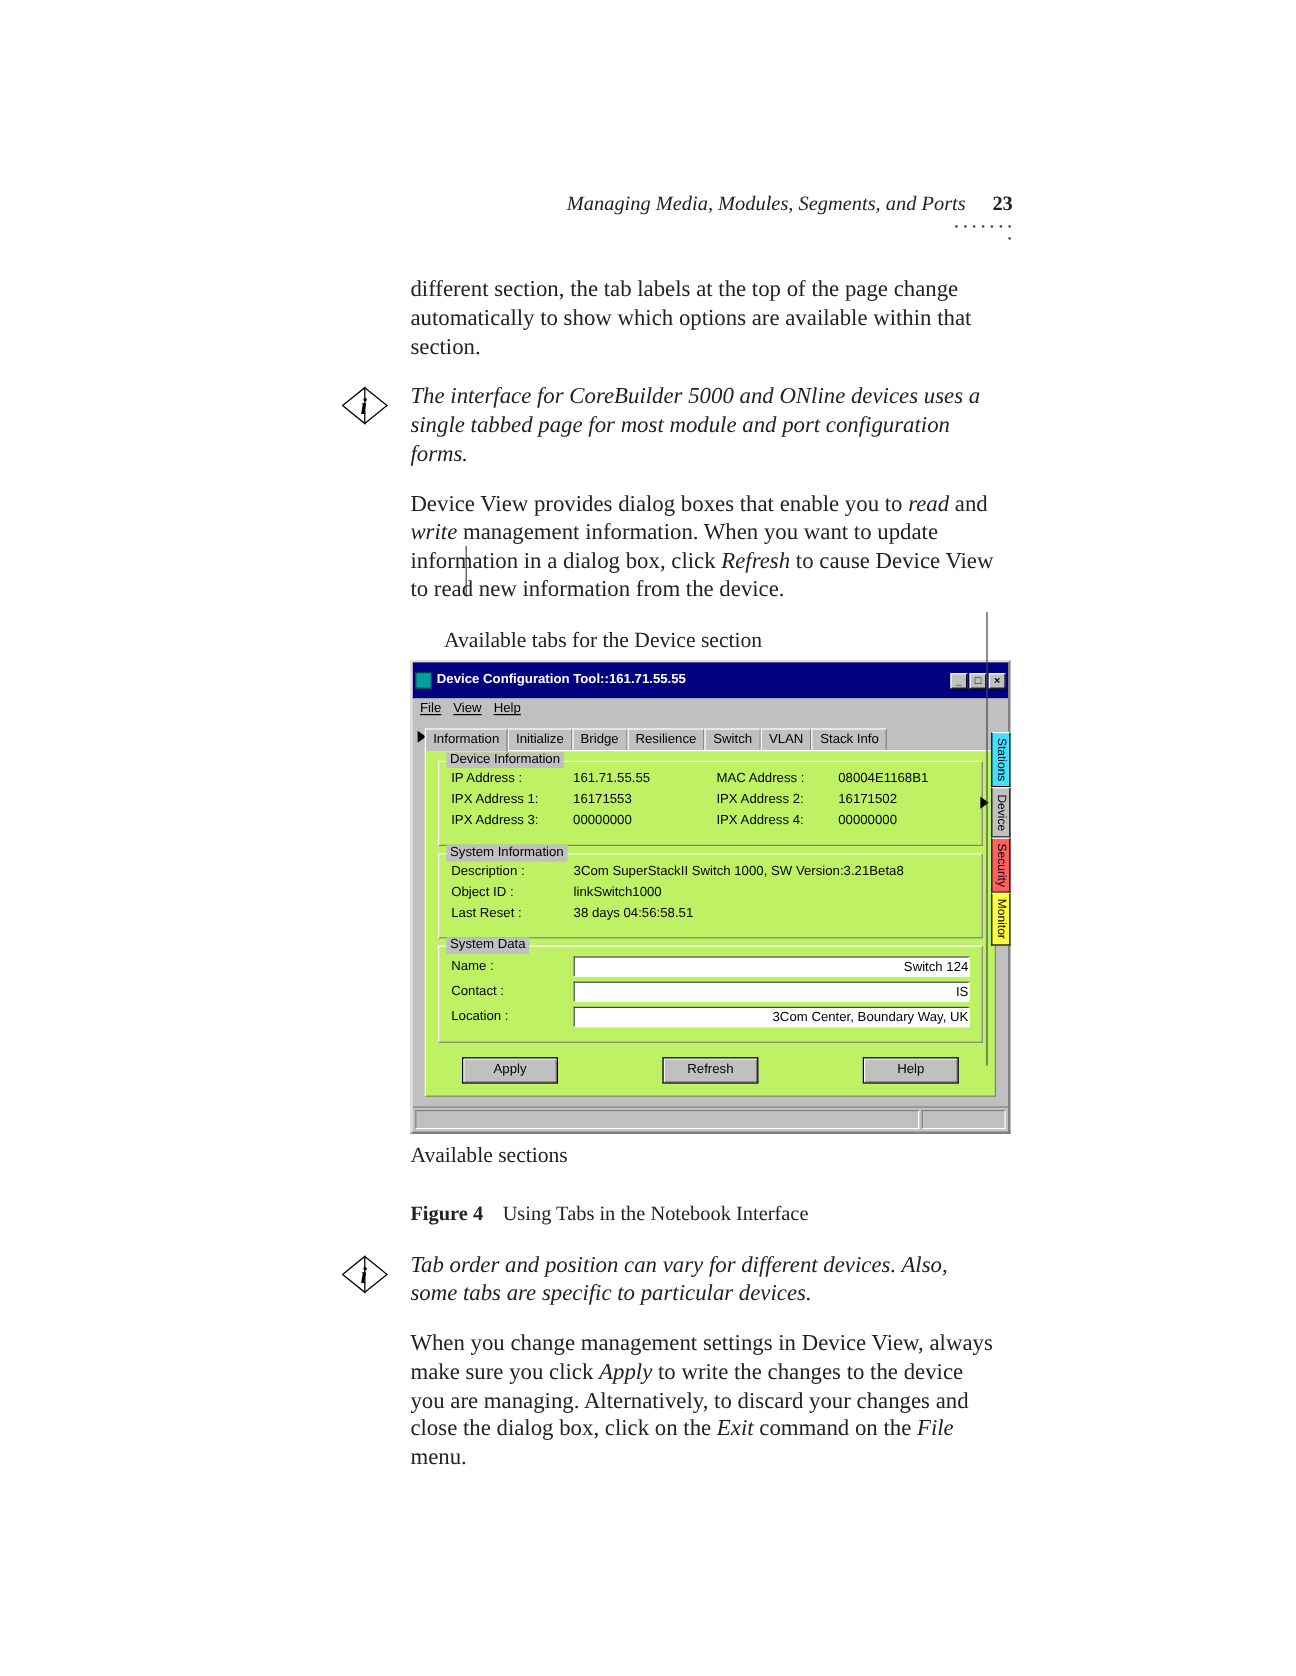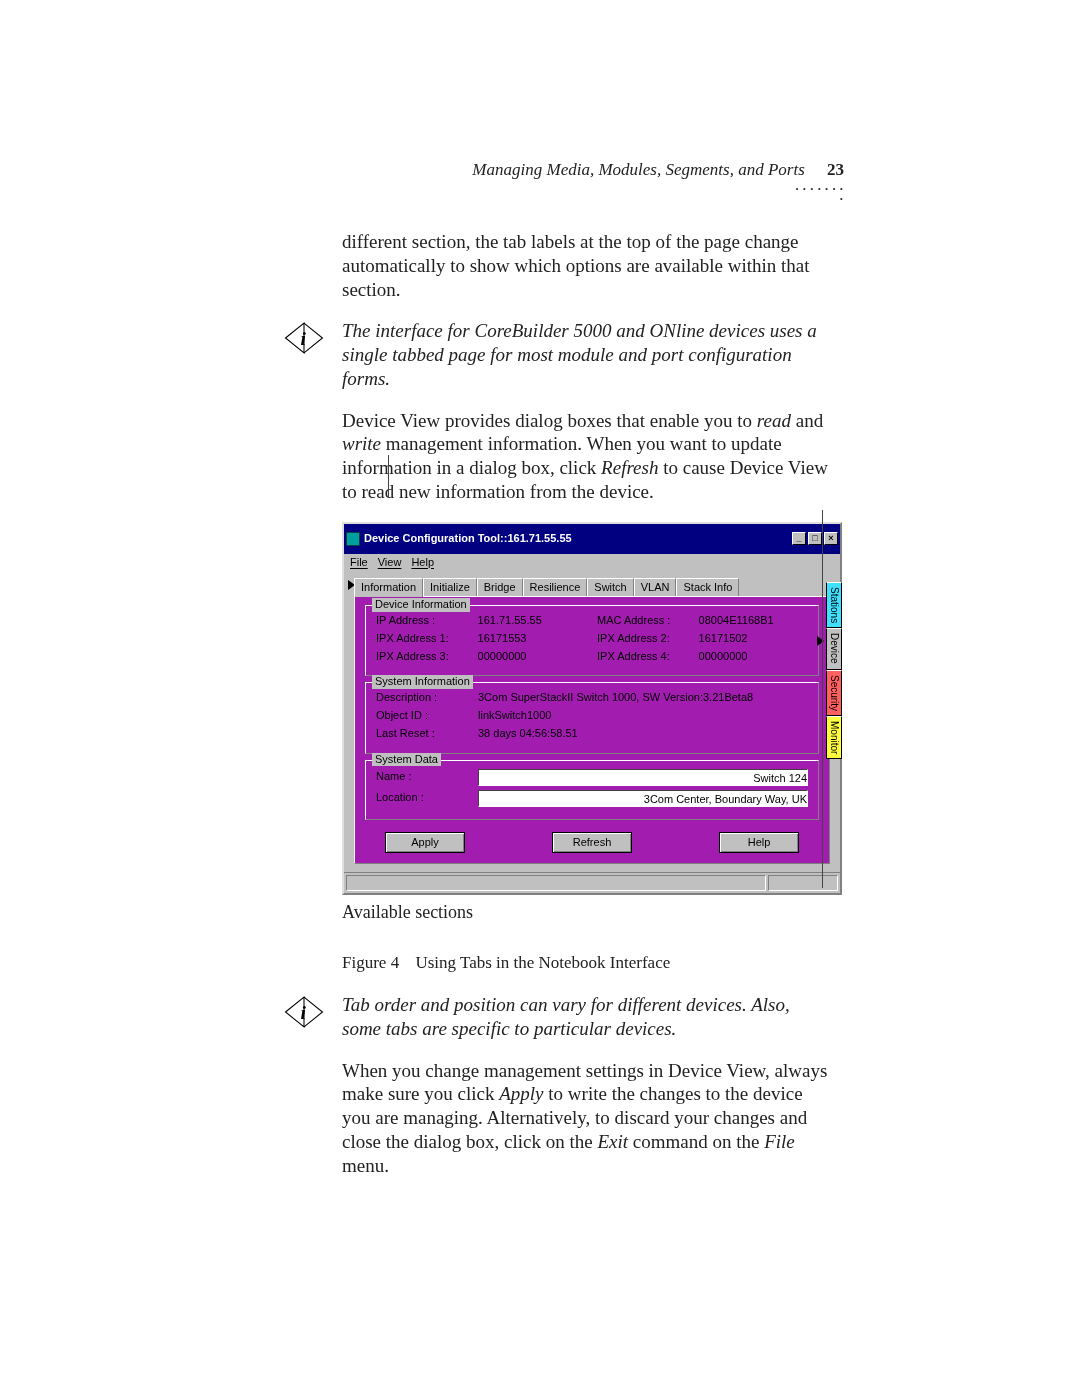--- a/index.html
+++ b/index.html
@@ -149,21 +149,21 @@
     top:1px;
   }
   .tab.active {
     background:#c0c0c0;
     z-index:2;
   }
   .tab-panel {
     border:1px solid #808080;
     border-top-color:#fff; border-left-color:#fff;
     padding: 8px 10px 6px 10px;
-    background:#a21caf;
+    background:#bef264;
     position:relative;
   }
   .groupbox {
     border:1px solid #808080;
     border-top-color:#fff; border-left-color:#fff;
     padding: 8px 10px 8px 10px;
     margin-bottom: 6px;
     position:relative;
   }
   .groupbox .legend {
@@ -257,21 +257,21 @@
     margin-top: 6px;
     font-size: 18px;
     text-align: left;
     margin-right: 16px;
   }
   .fig-caption {
     margin-top: 28px;
     margin-left: 0px;
     font-size: 17px;
   }
-  .fig-caption .fnum { font-weight: normal; margin-right: 12px;}
+  .fig-caption .fnum { font-weight: bold; margin-right: 12px;}
   .lower-block { margin-top: 20px; }
 </style>
 </head>
 <body>
 
 <div class="page">
   <div class="running-head">
     <span>Managing Media, Modules, Segments, and Ports</span>
     <span class="pagenum">23</span>
   </div>
@@ -288,20 +288,21 @@
             <text x="21" y="27" font-family="Georgia" font-size="22" font-weight="bold">i</text>
           </svg>
       </span>
       <span>The interface for CoreBuilder 5000 and ONline devices uses a single tabbed page for most module and port configuration forms.</span>
     </p>
 
     <p>
       <span>Device View provides dialog boxes that enable you to </span><span class="ital">read</span><span> and </span><span class="ital">write</span><span> management information. When you want to update information in a dialog box, click </span><span class="ital">Refresh</span><span> to cause Device View to read new information from the device.</span>
     </p>
 
+    <div class="caption-line">Available tabs for the Device section</div>
 
     <div class="fig-wrap">
       <div class="dlg">
         <div class="titlebar">
           <div class="sysicon"></div>
           <div class="title-text">Device Configuration Tool::161.71.55.55</div>
           <div class="winbtn">_</div>
           <div class="winbtn">□</div>
           <div class="winbtn">×</div>
         </div>
@@ -362,20 +363,26 @@
 
             <div class="groupbox">
               <div class="legend">System Data</div>
               <div class="fullrow">
                 <div class="lbl">Name :</div>
                 <div class="long">
                     <div class="input">Switch 124</div>
                   </div>
               </div>
               <div class="fullrow">
+                <div class="lbl">Contact :</div>
+                <div class="long">
+                    <div class="input">IS</div>
+                  </div>
+              </div>
+              <div class="fullrow">
                 <div class="lbl">Location :</div>
                 <div class="long">
                     <div class="input">3Com Center, Boundary Way, UK</div>
                   </div>
               </div>
             </div>
 
             <div class="btnrow">
               <div class="w-btn">Apply</div>
               <div class="w-btn">Refresh</div>

